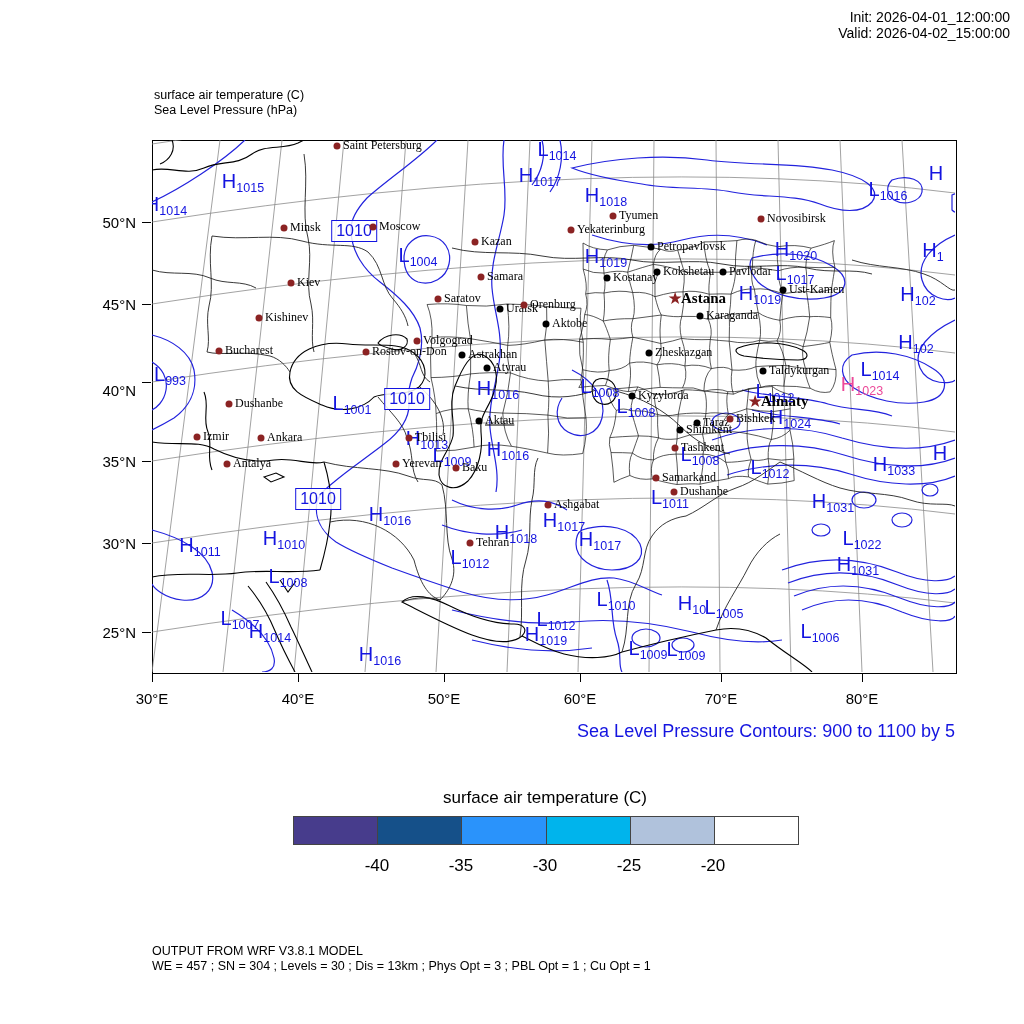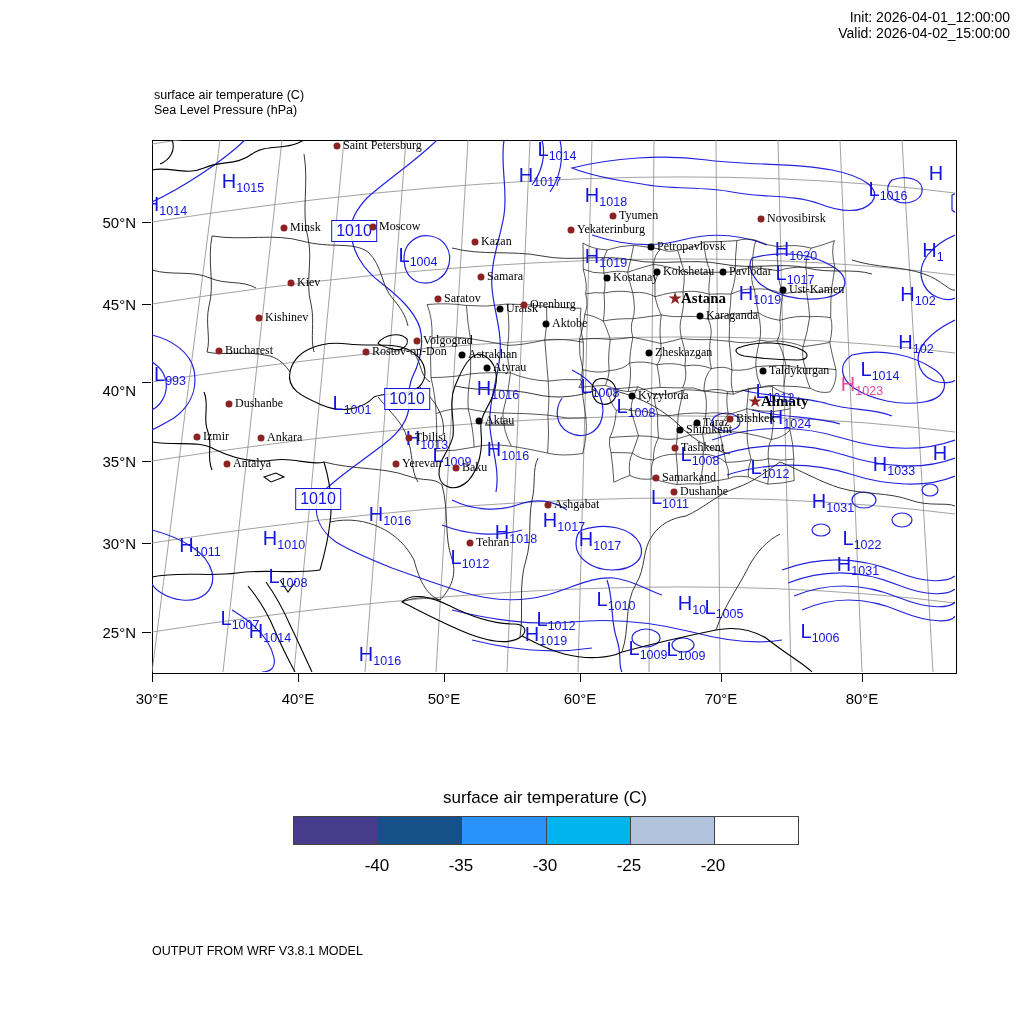--- a/index.html
+++ b/index.html
@@ -312,33 +312,35 @@
         <div class="city-label" style="left: 510px; top: 337px;">Samarkand</div>
         <div class="city-dot" style="left: 522px; top: 352px; background: rgb(139, 35, 35);"></div>
         <div class="city-label" style="left: 528px; top: 351px;">Dushanbe</div>
         <div class="city-dot" style="left: 396px; top: 365px; background: rgb(139, 35, 35);"></div>
         <div class="city-label" style="left: 402px; top: 364px;">Ashgabat</div>
         <div class="city-dot" style="left: 318px; top: 403px; background: rgb(139, 35, 35);"></div>
         <div class="city-label" style="left: 324px; top: 402px;">Tehran</div>
       </div>
   </div>
 
+  <div id="map-caption" class="abs" style="color: rgb(20, 20, 224);">Sea Level Pressure Contours: 900 to 1100 by 5</div>
 
   <div id="legend-title" class="abs">surface air temperature  (C)</div>
   <div id="colorbar" class="abs">
       <div class="cb-seg" style="background: rgb(71, 60, 140);"></div>
       <div class="cb-seg" style="background: rgb(21, 80, 137);"></div>
       <div class="cb-seg" style="background: rgb(42, 147, 251);"></div>
       <div class="cb-seg" style="background: rgb(0, 180, 236);"></div>
       <div class="cb-seg" style="background: rgb(176, 194, 220);"></div>
       <div class="cb-seg" style="background: rgb(255, 255, 255);"></div>
     </div>
 
   <div id="footer" class="abs">
     <div>OUTPUT FROM WRF V3.8.1 MODEL</div>
+    <div>WE = 457 ; SN = 304 ; Levels = 30 ; Dis = 13km ; Phys Opt = 3 ; PBL Opt = 1 ; Cu Opt = 1</div>
   </div>
 
 <div class="abs xtick" style="left: 151.5px;"></div>
     <div class="xlab" style="left: 152px;">30°E</div>
     <div class="abs xtick" style="left: 297.5px;"></div>
     <div class="xlab" style="left: 298px;">40°E</div>
     <div class="abs xtick" style="left: 443.5px;"></div>
     <div class="xlab" style="left: 444px;">50°E</div>
     <div class="abs xtick" style="left: 579.5px;"></div>
     <div class="xlab" style="left: 580px;">60°E</div>

